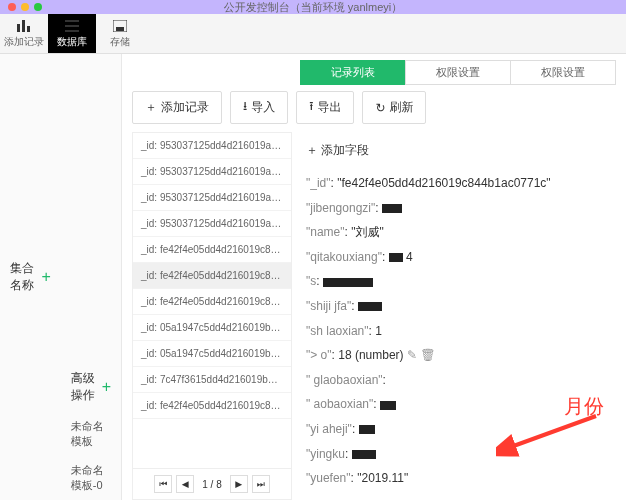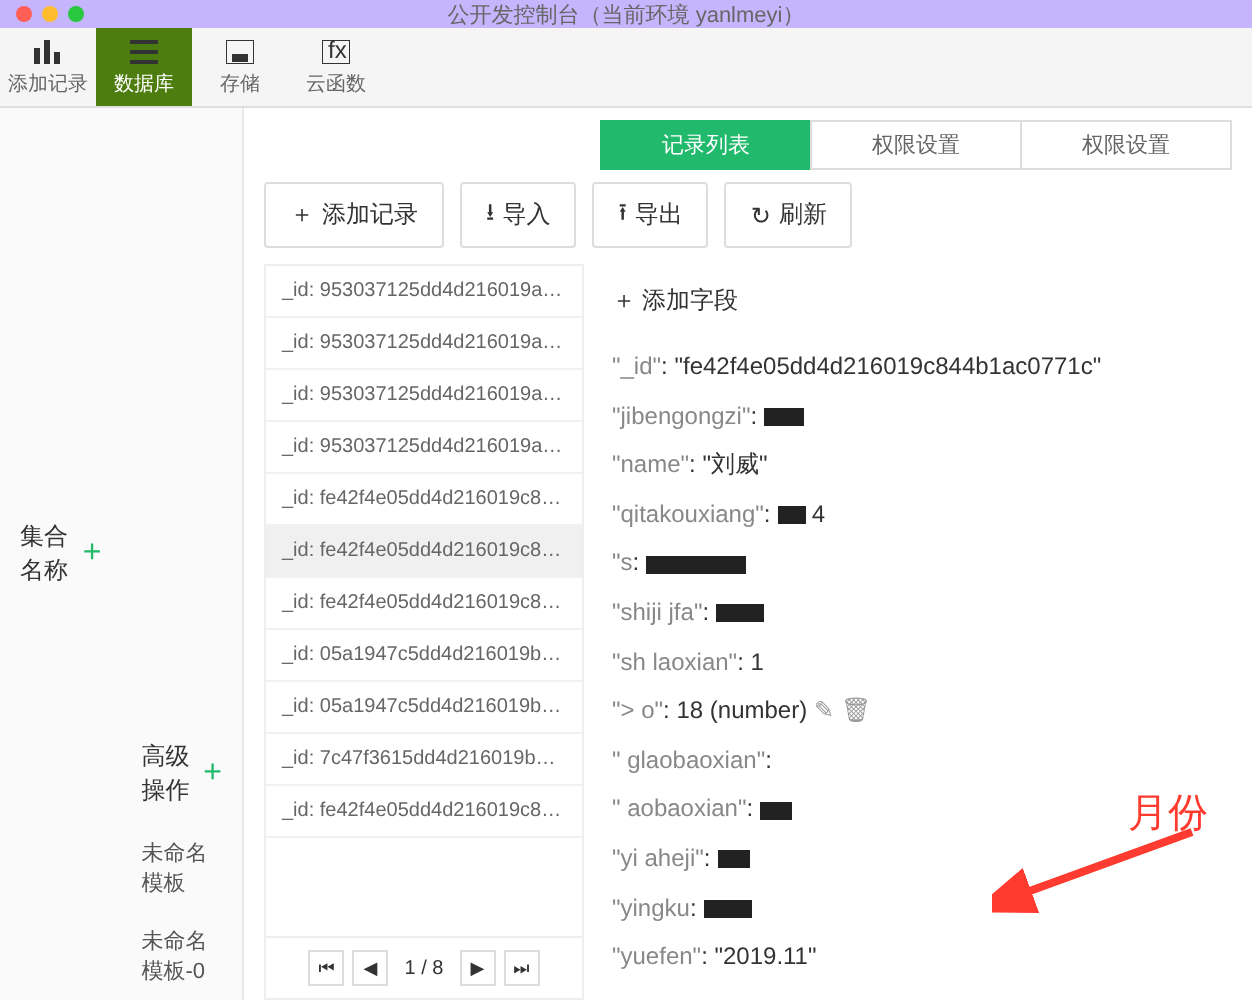--- a/index.html
+++ b/index.html
@@ -4,21 +4,21 @@
 <style>
 *{margin:0;padding:0;box-sizing:border-box;font-family:-apple-system,BlinkMacSystemFont,"PingFang SC","Helvetica Neue",Arial,sans-serif;font-size:12px;color:#333}
 body{background:#f5f5f5;width:626px;height:500px;overflow:hidden;position:relative}
 .titlebar{height:14px;background:#c4b5fd;display:flex;align-items:center;padding:0 8px;position:relative}
 .traffic{display:flex;gap:5px}
 .dot{width:8px;height:8px;border-radius:50%}
 .dot.r{background:#ff5f57}.dot.y{background:#febc2e}.dot.g{background:#28c840}
 .titlebar-title{position:absolute;left:50%;transform:translateX(-50%);font-size:11px;color:#666}
 .toolbar{height:40px;background:#f5f5f5;border-bottom:1px solid #e0e0e0;display:flex}
 .tool{width:48px;display:flex;flex-direction:column;align-items:center;justify-content:center;gap:2px;cursor:pointer}
-.tool.active{background:#4d7c0f;color:#fff}
+.tool.active{background:#000000;color:#fff}
 .tool.active span{color:#fff}
 .tool-ico{width:14px;height:14px;display:flex;align-items:center;justify-content:center}
 .tool span{font-size:10px;color:#666}
 .main{display:flex;height:calc(500px - 54px)}
 .sidebar{width:122px;background:#fafafa;border-right:1px solid #e8e8e8;display:flex;}
 .sb-hdr{display:flex;justify-content:space-between;align-items:center;padding:8px 10px;font-size:11px;color:#888}
 .plus{color:#21b96b;font-size:16px;cursor:pointer;line-height:1}
 .sb-item{padding:7px 10px;font-size:11px;cursor:pointer;color:#555}
 .sb-item.sel{background:#eee}
 .sb-sec{margin-top:auto}
@@ -78,29 +78,20 @@
       <span>数据库</span>
     </div>
     <div class="tool">
       <div class="tool-ico" style="color:#666">
         <svg width="14" height="12">
           <rect width="14" height="12" fill="none" stroke="currentColor"></rect>
           <rect x="3" y="7" width="8" height="4" fill="currentColor"></rect>
         </svg>
       </div>
       <span>存储</span>
-    </div>
-    <div class="tool">
-      <div class="tool-ico" style="color:#666">
-        <svg width="14" height="12">
-          <rect width="14" height="12" fill="none" stroke="currentColor"></rect>
-          <text x="3" y="9" font-size="8" fill="currentColor">fx</text>
-        </svg>
-      </div>
-      <span>云函数</span>
     </div>
   </div>
 
 <div class="main">
   <div class="sidebar">
     <div class="sb-hdr">
       <span>集合名称</span>
       <span class="plus">+</span>
     </div>
     <div class="sb-sec">

